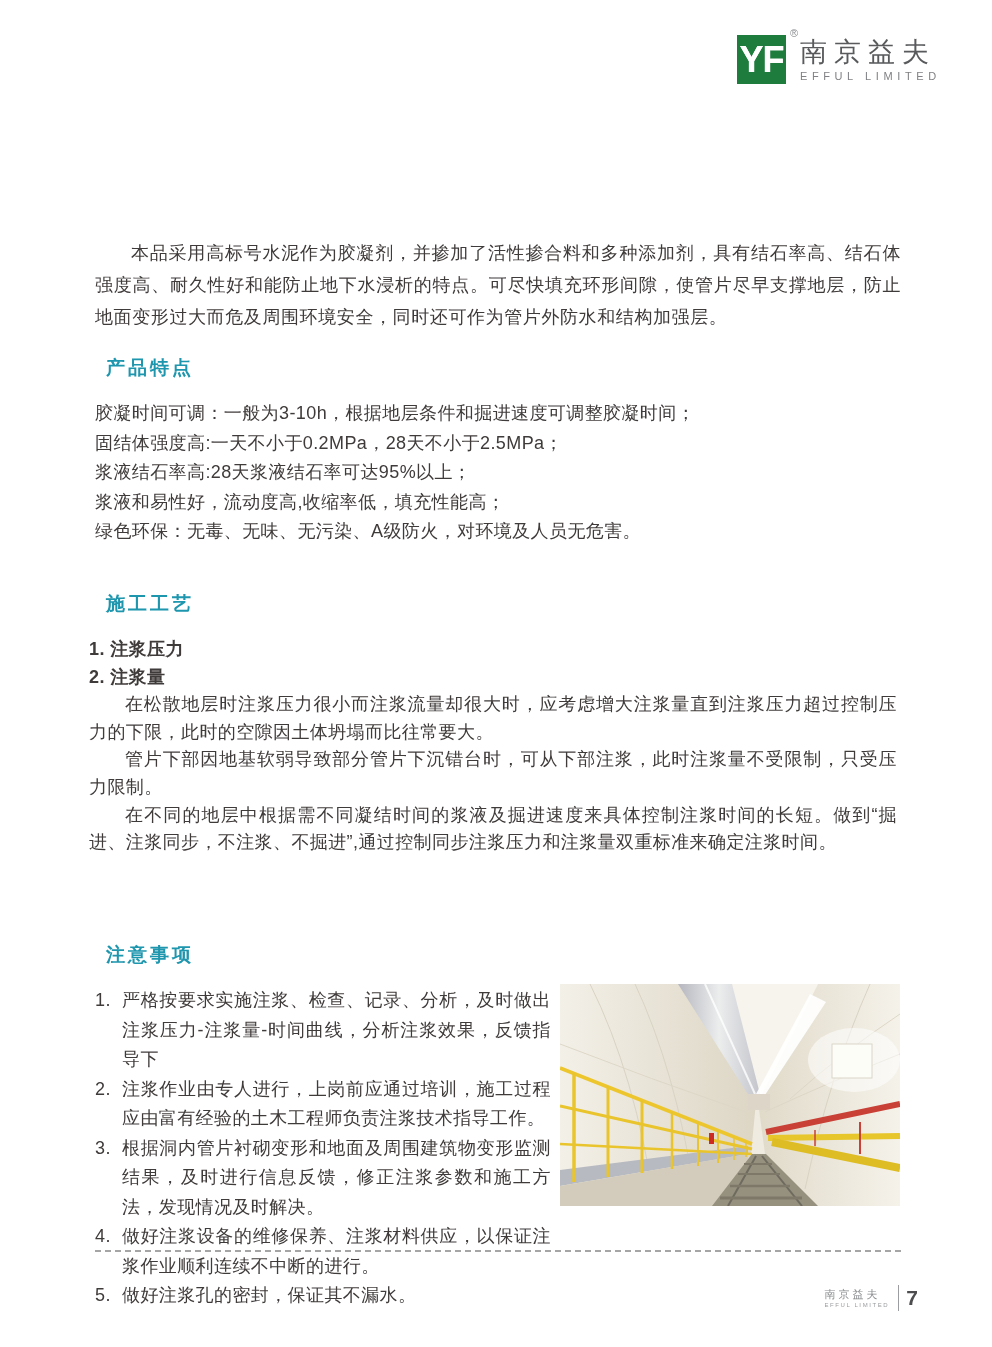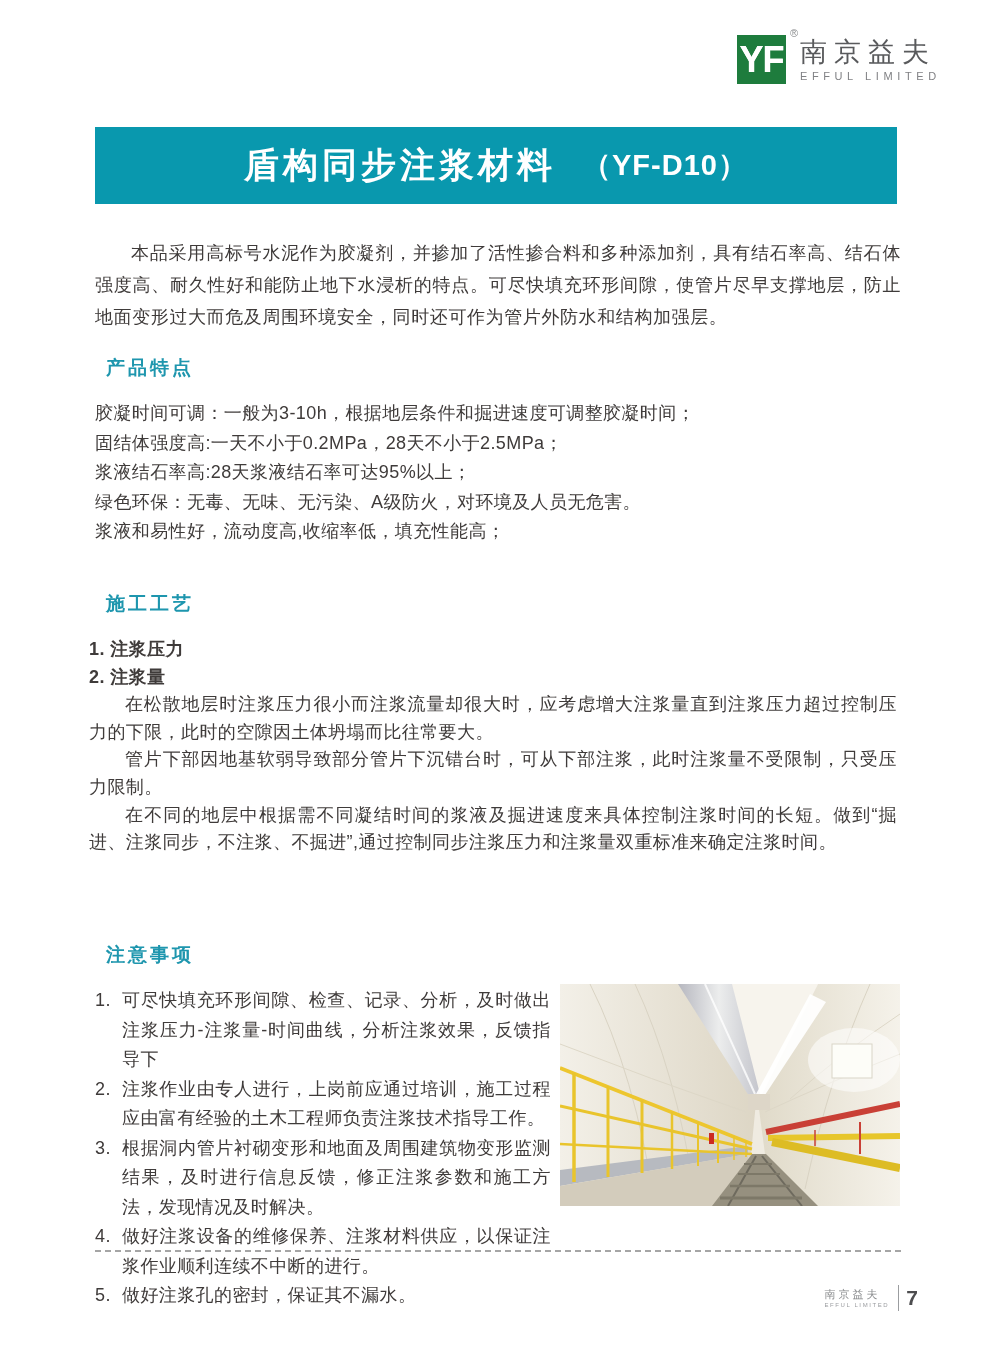--- a/index.html
+++ b/index.html
@@ -69,50 +69,46 @@
     <div class="logo-box">
       <span class="yf">YF</span>
       <span class="reg-mark">®</span>
     </div>
     <div class="brand-text">
       <div class="brand-cn">南京益夫</div>
       <div class="brand-en">EFFUL LIMITED</div>
     </div>
   </div>
 
-  <div class="banner" style="background:#0998ae;">
-    <span class="t-cn">盾构同步注浆材料</span>
-    <span class="t-model">（YF-D10）</span>
-  </div>
 
   <p class="intro">本品采用高标号水泥作为胶凝剂，并掺加了活性掺合料和多种添加剂，具有结石率高、结石体强度高、耐久性好和能防止地下水浸析的特点。可尽快填充环形间隙，使管片尽早支撑地层，防止地面变形过大而危及周围环境安全，同时还可作为管片外防水和结构加强层。</p>
 
   <div class="sec-head h-features">产品特点</div>
   <div class="features">
     <div>胶凝时间可调：一般为3-10h，根据地层条件和掘进速度可调整胶凝时间；</div>
     <div>固结体强度高:一天不小于0.2MPa，28天不小于2.5MPa；</div>
     <div>浆液结石率高:28天浆液结石率可达95%以上；</div>
+    <div>浆液和易性好，流动度高,收缩率低，填充性能高；</div>
     <div>绿色环保：无毒、无味、无污染、A级防火，对环境及人员无危害。</div>
-    <div>浆液和易性好，流动度高,收缩率低，填充性能高；</div>
   </div>
 
   <div class="sec-head h-process">施工工艺</div>
   <div class="process">
     <div class="proc-title">1. 注浆压力</div>
     <div class="proc-title">2. 注浆量</div>
     <p class="proc-para">在松散地层时注浆压力很小而注浆流量却很大时，应考虑增大注浆量直到注浆压力超过控制压力的下限，此时的空隙因土体坍塌而比往常要大。</p>
     <p class="proc-para">管片下部因地基软弱导致部分管片下沉错台时，可从下部注浆，此时注浆量不受限制，只受压力限制。</p>
     <p class="proc-para">在不同的地层中根据需不同凝结时间的浆液及掘进速度来具体控制注浆时间的长短。做到“掘进、注浆同步，不注浆、不掘进”,通过控制同步注浆压力和注浆量双重标准来确定注浆时间。</p>
   </div>
 
   <div class="sec-head h-notes">注意事项</div>
   <div class="notes">
     <div class="note-item">
       <span class="num">1.</span>
-      <span class="txt">可尽快填充环形间隙、检查、记录、分析，及时做出注浆压力-注浆量-时间曲线，分析注浆效果，反馈指导下</span>
+      <span class="txt">严格按要求实施注浆、检查、记录、分析，及时做出注浆压力-注浆量-时间曲线，分析注浆效果，反馈指导下</span>
     </div>
     <div class="note-item">
       <span class="num">2.</span>
       <span class="txt">注浆作业由专人进行，上岗前应通过培训，施工过程应由富有经验的土木工程师负责注浆技术指导工作。</span>
     </div>
     <div class="note-item">
       <span class="num">3.</span>
       <span class="txt">根据洞内管片衬砌变形和地面及周围建筑物变形监测结果，及时进行信息反馈，修正注浆参数和施工方法，发现情况及时解决。</span>
     </div>
     <div class="note-item">

